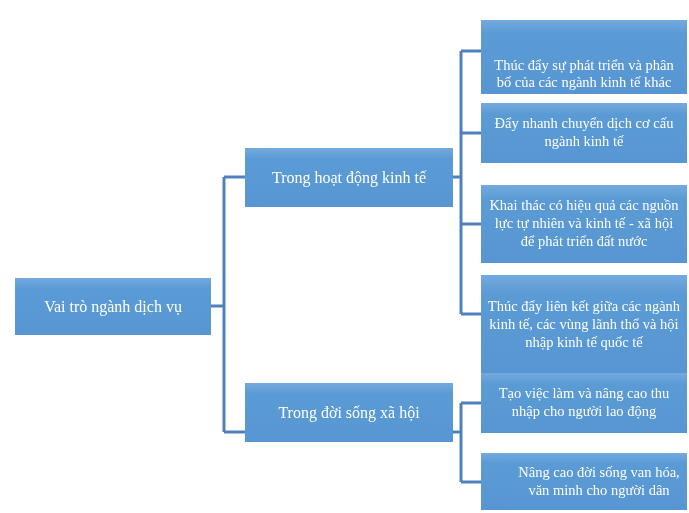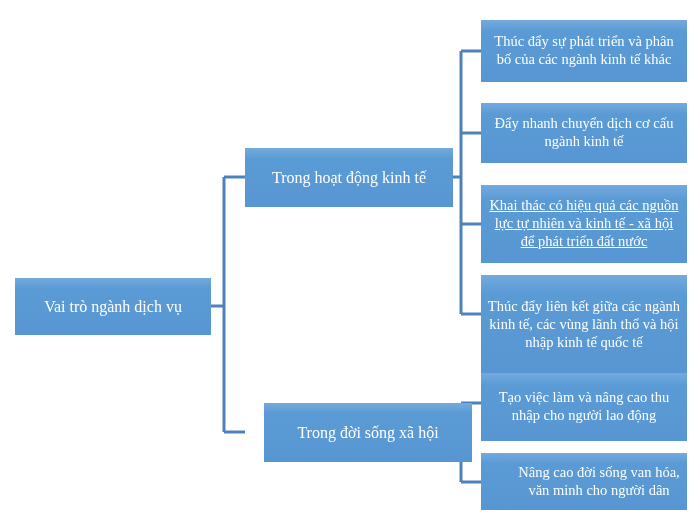--- a/index.html
+++ b/index.html
@@ -35,27 +35,27 @@
     text-align: center;
     background: linear-gradient(180deg, #74aade 0%, #5b9bd5 18%, #5796d2 100%);
     color: #ffffff;
     line-height: 1.22;
     box-sizing: border-box;
     padding: 2px 6px;
   }
   .node-root   { left: 15px;   top: 278px; width: 196px; height: 57px; font-size: 16px; }
   .node-branch { left: 245px; width: 208px; height: 59px; font-size: 16px; }
   .node-b1 { top: 148px; text-align: right; }
-  .node-b2 { top: 403px; margin-left: 19px; }
+  .node-b2 { top: 383px; }
   .node-leaf { left: 481px; width: 206px; font-size: 14.5px; }
-  .node-l1 { top: 20px;  height: 62px; }
+  .node-l1 { top: 20px;  height: 74px; align-items: flex-end; }
   .node-l2 { top: 103px; height: 60px; justify-content: center; }
-  .node-l3 { top: 185px; height: 78px; text-decoration: underline; }
+  .node-l3 { top: 185px; height: 78px; }
   .node-l4 { top: 275px; height: 100px; }
-  .node-l5 { top: 373px; height: 68px; }
+  .node-l5 { top: 373px; height: 60px; }
   .node-l6 { top: 453px; height: 57px; padding-left: 36px; }
 </style>
 </head>
 <body>
 
 <div class="canvas">
 
   <svg class="connectors" viewBox="0 0 689 513" xmlns="http://www.w3.org/2000/svg">
 
     <line x1="203" y1="306" x2="224" y2="306"></line>

